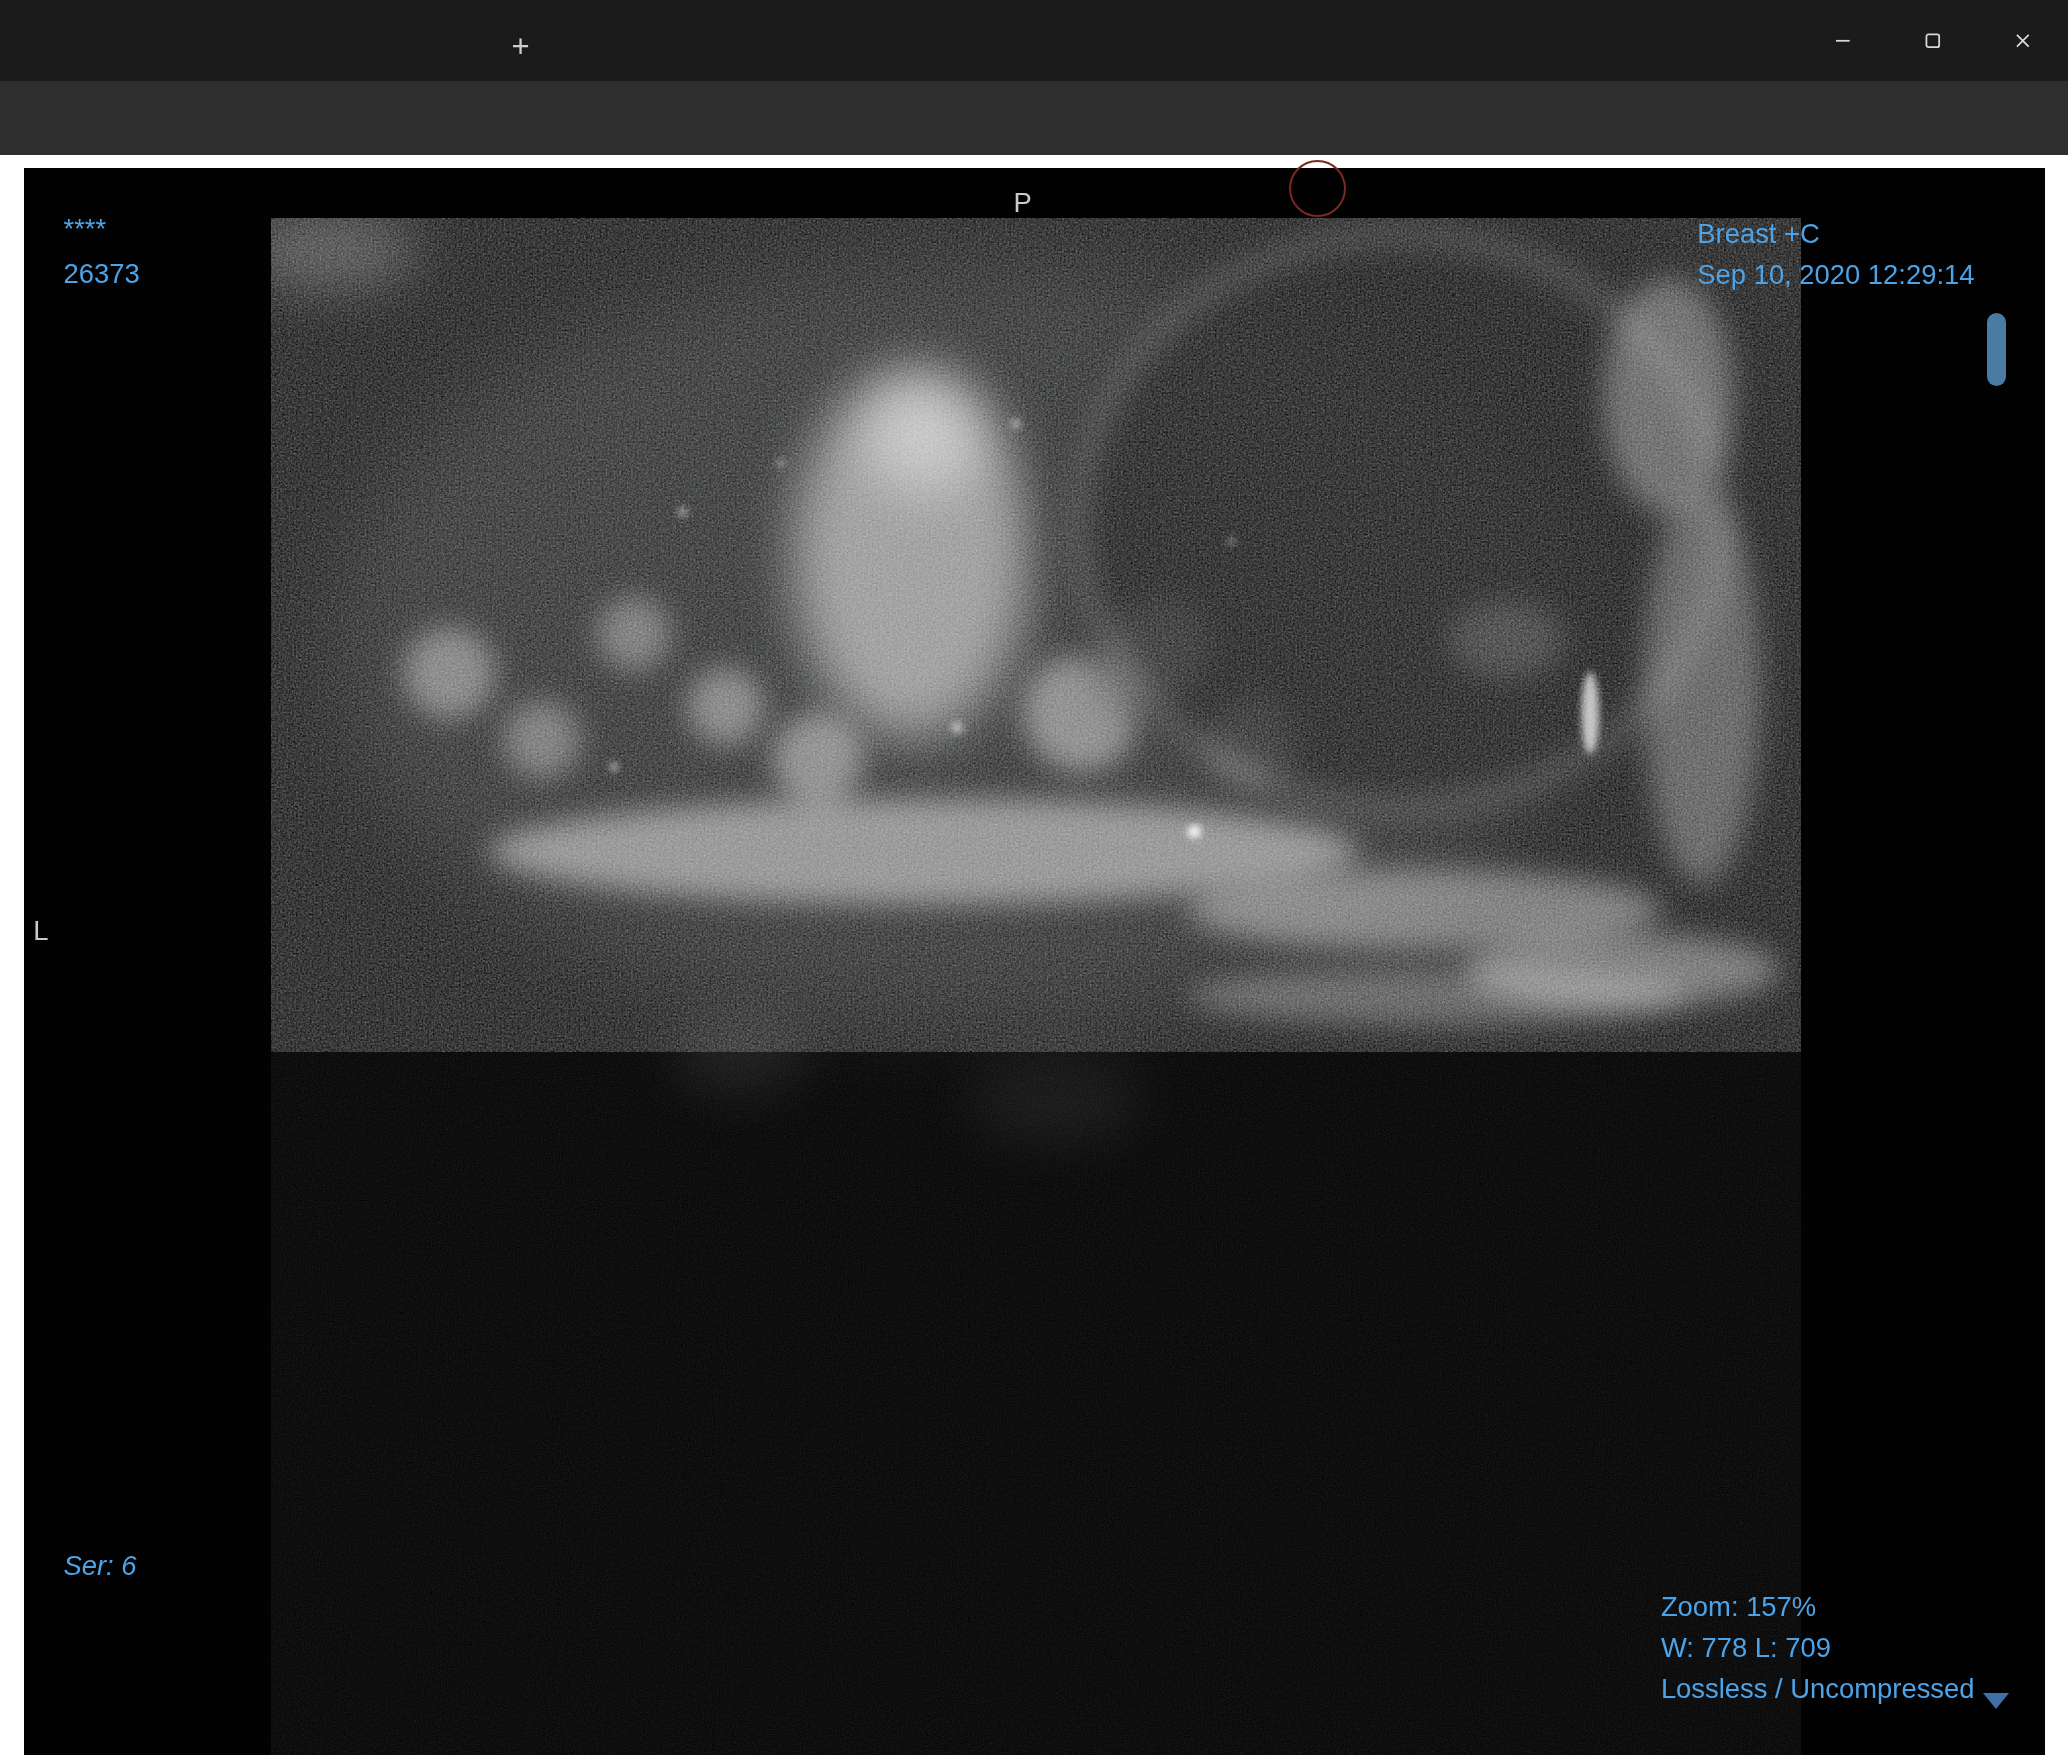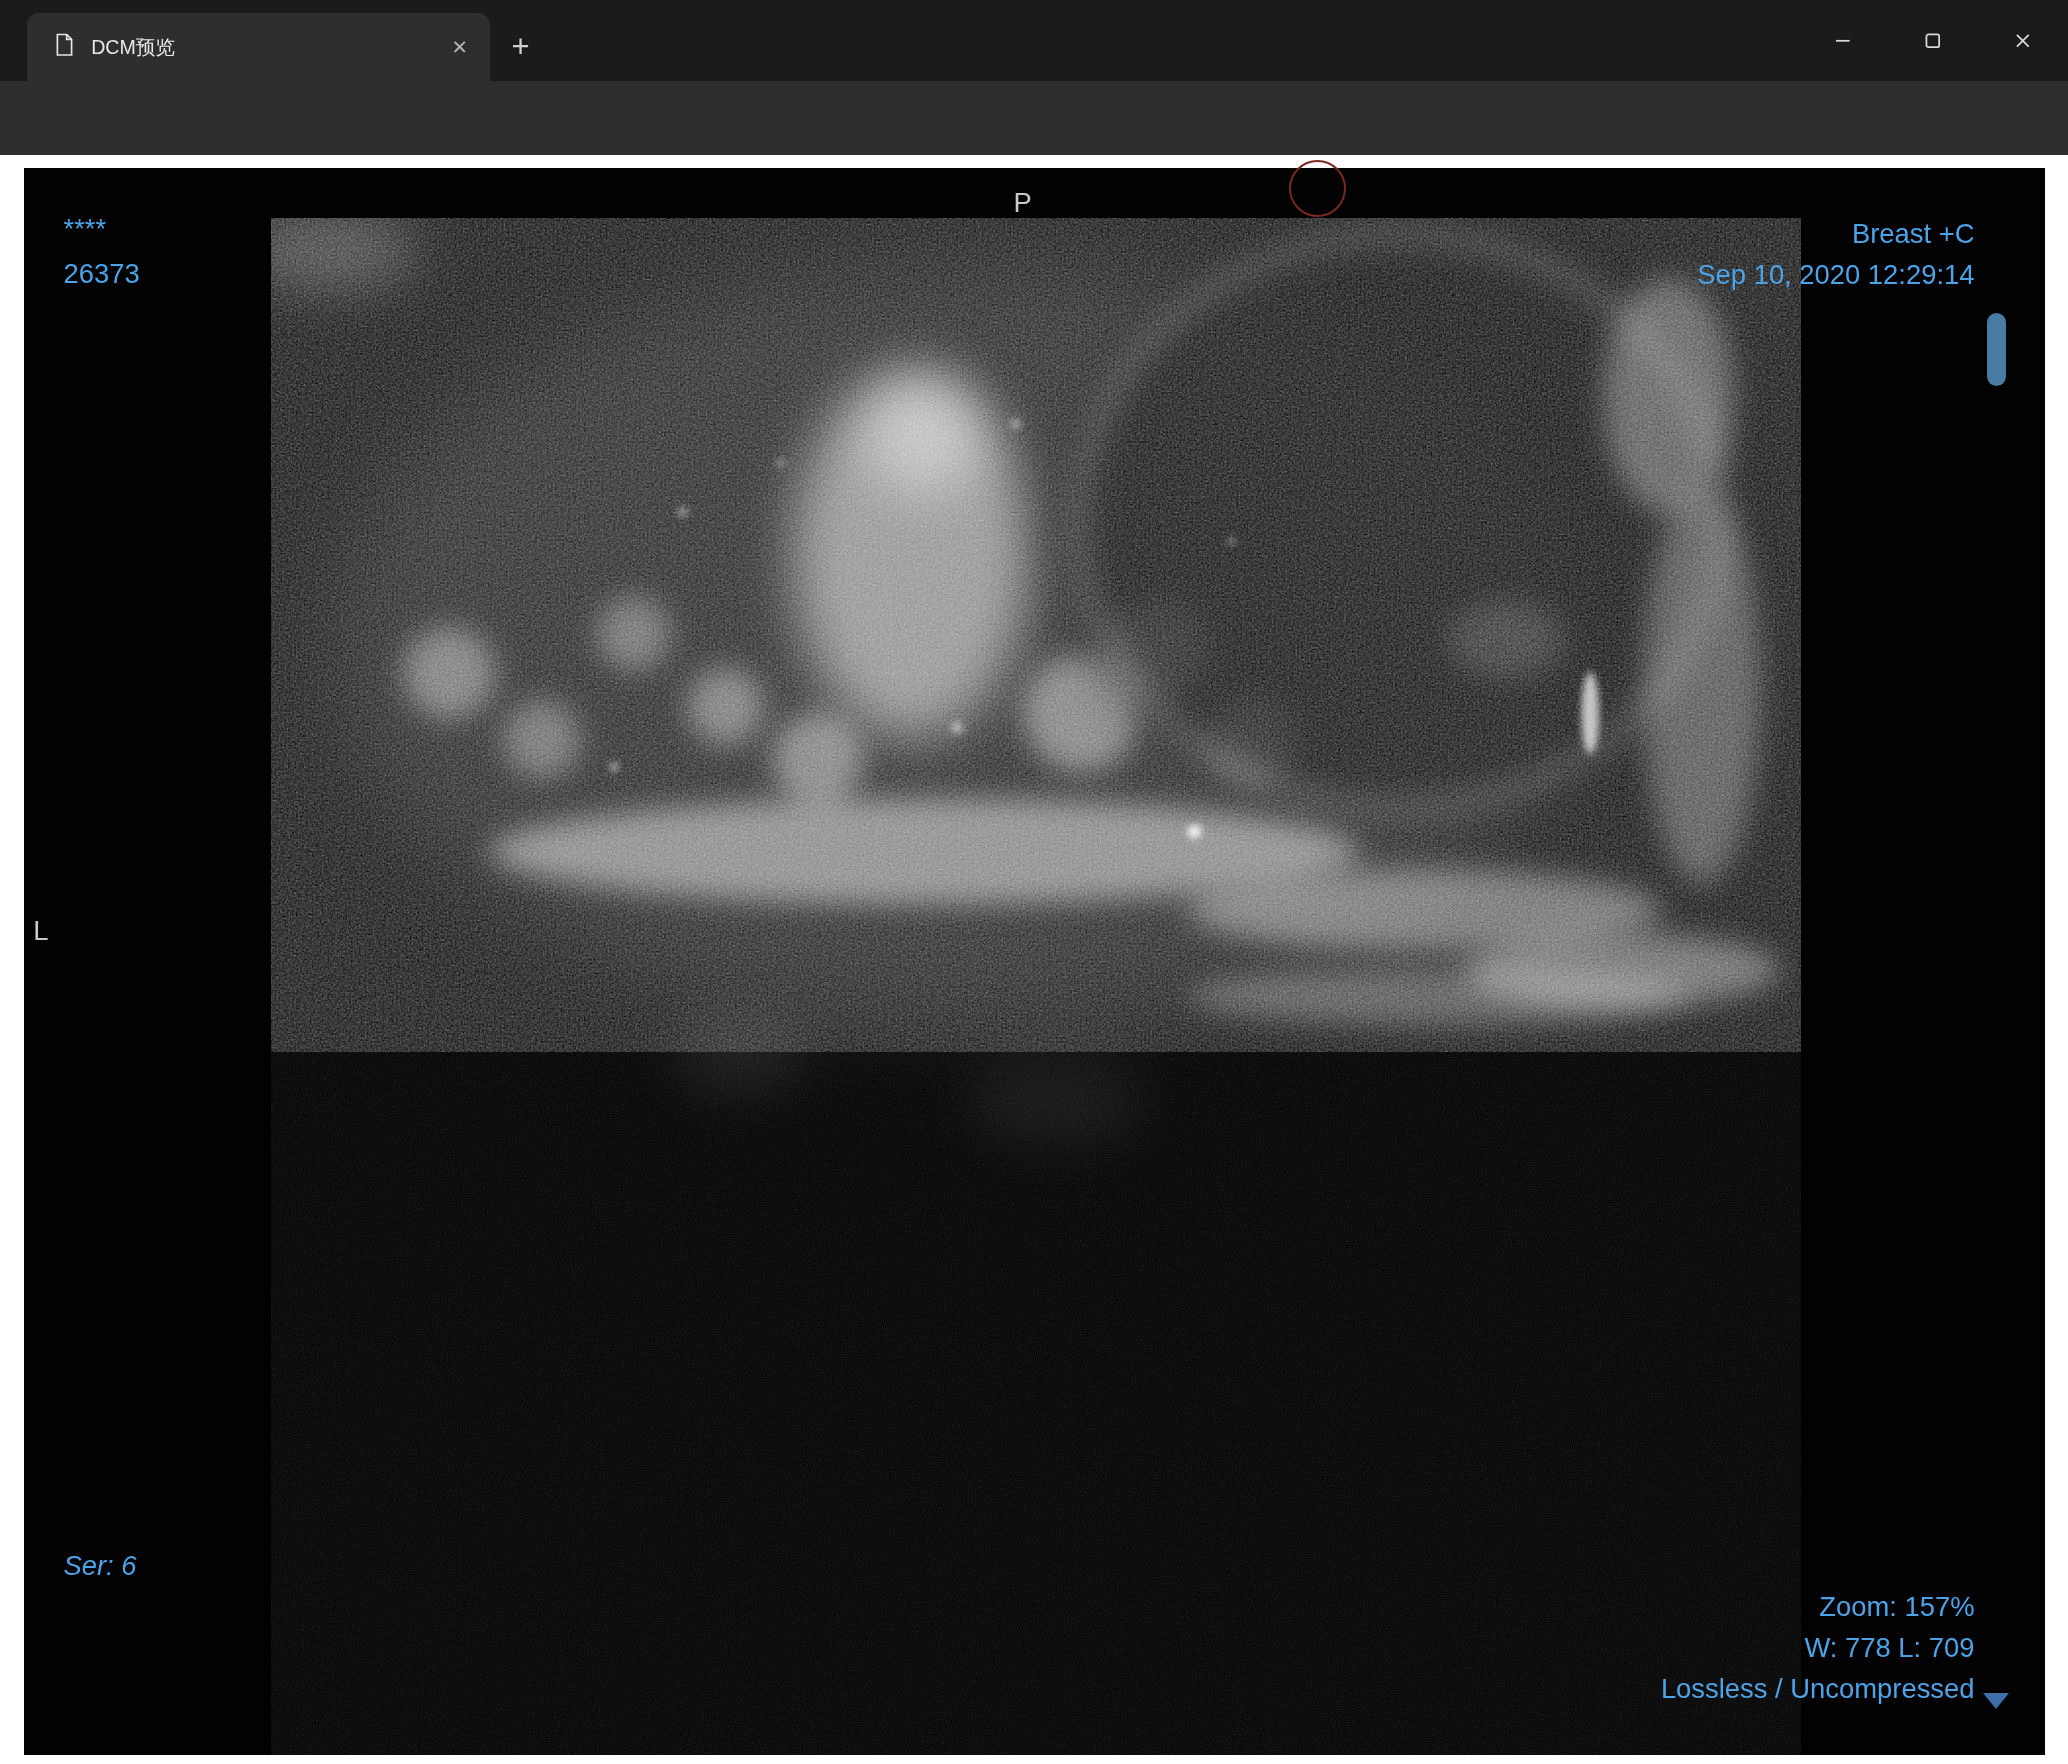--- a/index.html
+++ b/index.html
@@ -38,47 +38,37 @@
             radial-gradient(circle at 64% 74%, rgba(206,128,58,.95) 0 30%, rgba(206,128,58,0) 38%),
             radial-gradient(circle at 32% 30%, #56648a 0%, #26304e 55%, #131b31 100%);}
   .more{font-size:29px;color:#cfcfcf;}
 
   
   .page{position:absolute;left:0;top:156px;width:2068px;height:1608px;background:#ffffff;}
   .viewer{position:absolute;left:23.5px;top:11.8px;width:2021px;height:1587px;background:#020202;}
   .scan{position:absolute;left:247px;top:50px;}
 
   .ov{position:absolute;color:#4da3e8;font-size:27.4px;line-height:45px;}
-  .ov.right{text-align:right;}
+  .ov.right{}
   .marker{position:absolute;color:#c9c9c9;font-size:27.4px;}
 
   .annotation-circle{position:absolute;left:1289px;top:3.9px;width:53px;height:53px;border-radius:50%;
                      border:2.9px solid #7b2a1f;z-index:6;}
   .scroll-thumb{position:absolute;left:1963px;top:145px;width:19.6px;height:73px;border-radius:9.8px;
                 background:#4a7ca3;}
   .scroll-down{position:absolute;left:1959px;top:1525px;width:0;height:0;
                border-left:13.7px solid transparent;border-right:13.7px solid transparent;
                border-top:16.7px solid #3f6fa8;}
 </style>
 </head>
 <body>
 
 <div class="stage">
 
   <div class="tabstrip">
-    <div class="tab">
-      <span>
-        <svg width="23.5" height="25.5" viewBox="0 0 24 26">
-          <path d="M5.5 2.5h9.5L20 7.5v16H5.5z" fill="none" stroke="#e6e6e6" stroke-width="1.7"></path>
-          <path d="M15 2.5v5h5" fill="none" stroke="#e6e6e6" stroke-width="1.7"></path>
-        </svg>
-      </span>
-      <span class="tab-title">DCM预览</span>
-      <button class="tab-close">✕</button>
-    </div>
     <button class="newtab">+</button>
     <div class="wincontrols">
       <button class="winbtn">
         <svg width="19.6" height="19.6" viewBox="0 0 20 20">
             <line x1="3" y1="10" x2="17" y2="10" stroke="#d9d9d9" stroke-width="1.8"></line>
           </svg>
       </button>
       <button class="winbtn">
         <svg width="19.6" height="19.6" viewBox="0 0 20 20">
             <rect x="3.5" y="3.5" width="13" height="13" rx="2" fill="none" stroke="#d9d9d9" stroke-width="1.8"></rect>

